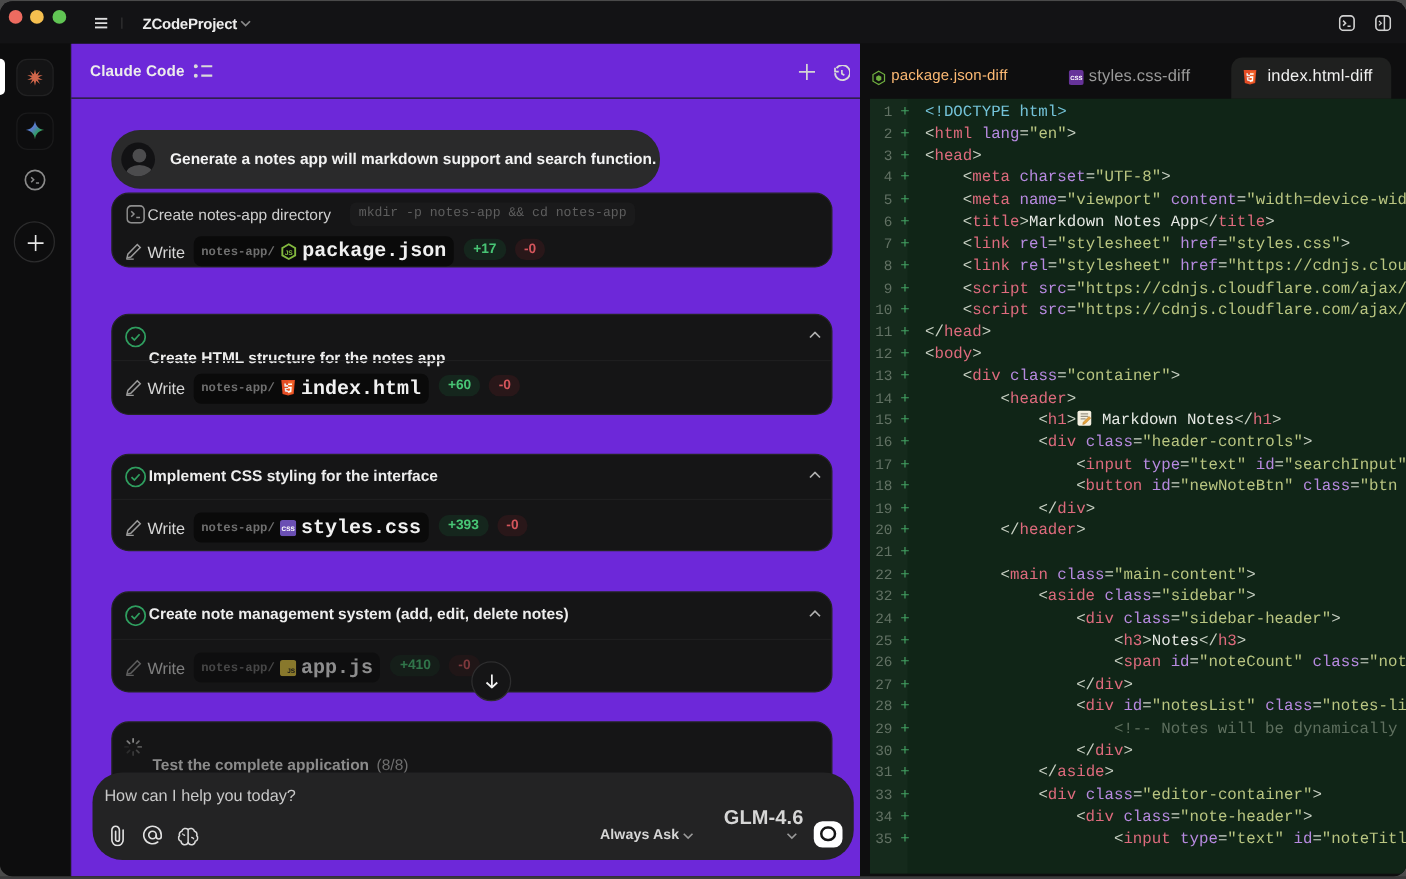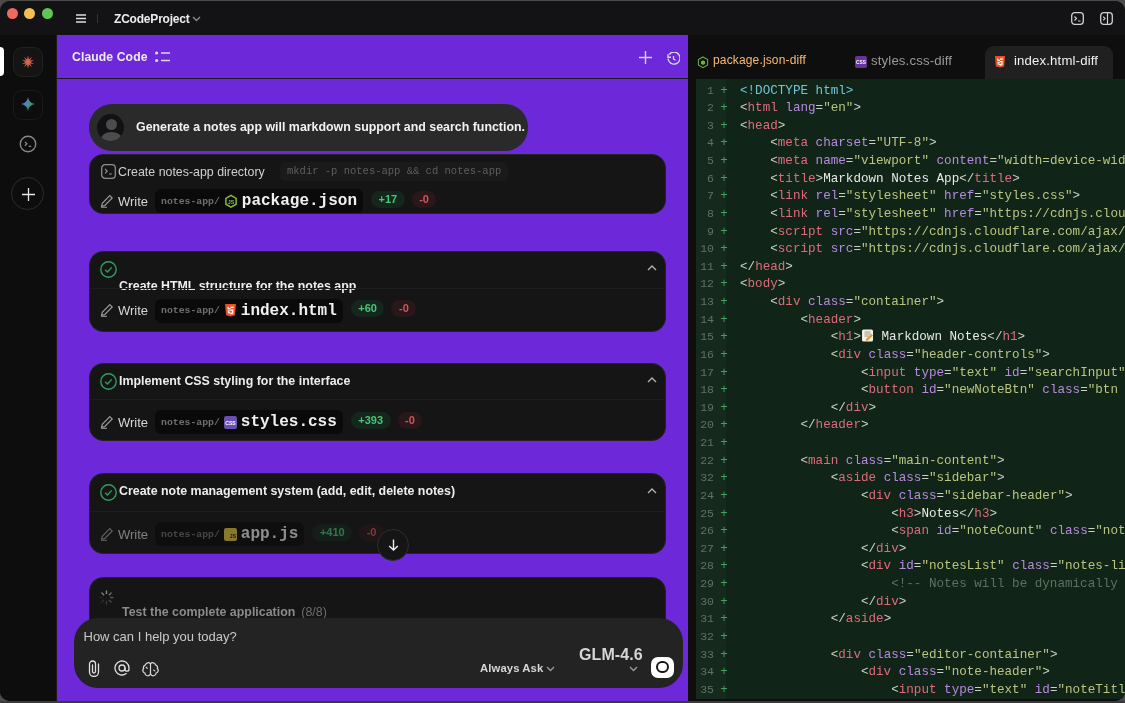--- a/index.html
+++ b/index.html
@@ -344,19 +344,18 @@
       <div class="ln"><span class="n">22</span><span class="pl">+</span><span class="cd">        <span class="p">&lt;</span><span class="t">main</span> <span class="a">class</span><span class="p">=</span><span class="s">"main-content"</span><span class="p">&gt;</span></span></div>
       <div class="ln"><span class="n">32</span><span class="pl">+</span><span class="cd">            <span class="p">&lt;</span><span class="t">aside</span> <span class="a">class</span><span class="p">=</span><span class="s">"sidebar"</span><span class="p">&gt;</span></span></div>
       <div class="ln"><span class="n">24</span><span class="pl">+</span><span class="cd">                <span class="p">&lt;</span><span class="t">div</span> <span class="a">class</span><span class="p">=</span><span class="s">"sidebar-header"</span><span class="p">&gt;</span></span></div>
       <div class="ln"><span class="n">25</span><span class="pl">+</span><span class="cd">                    <span class="p">&lt;</span><span class="t">h3</span><span class="p">&gt;</span><span class="w">Notes</span><span class="p">&lt;/</span><span class="t">h3</span><span class="p">&gt;</span></span></div>
       <div class="ln"><span class="n">26</span><span class="pl">+</span><span class="cd">                    <span class="p">&lt;</span><span class="t">span</span> <span class="a">id</span><span class="p">=</span><span class="s">"noteCount"</span> <span class="a">class</span><span class="p">=</span><span class="s">"note-count"</span></span></div>
       <div class="ln"><span class="n">27</span><span class="pl">+</span><span class="cd">                <span class="p">&lt;/</span><span class="t">div</span><span class="p">&gt;</span></span></div>
       <div class="ln"><span class="n">28</span><span class="pl">+</span><span class="cd">                <span class="p">&lt;</span><span class="t">div</span> <span class="a">id</span><span class="p">=</span><span class="s">"notesList"</span> <span class="a">class</span><span class="p">=</span><span class="s">"notes-list"</span></span></div>
       <div class="ln"><span class="n">29</span><span class="pl">+</span><span class="cd">                    <span class="cm">&lt;!-- Notes will be dynamically added here --&gt;</span></span></div>
       <div class="ln"><span class="n">30</span><span class="pl">+</span><span class="cd">                <span class="p">&lt;/</span><span class="t">div</span><span class="p">&gt;</span></span></div>
       <div class="ln"><span class="n">31</span><span class="pl">+</span><span class="cd">            <span class="p">&lt;/</span><span class="t">aside</span><span class="p">&gt;</span></span></div>
-      <div class="ln"><span class="n">32</span><span class="pl">+</span><span class="cd"></span></div>
       <div class="ln"><span class="n">33</span><span class="pl">+</span><span class="cd">            <span class="p">&lt;</span><span class="t">div</span> <span class="a">class</span><span class="p">=</span><span class="s">"editor-container"</span><span class="p">&gt;</span></span></div>
       <div class="ln"><span class="n">34</span><span class="pl">+</span><span class="cd">                <span class="p">&lt;</span><span class="t">div</span> <span class="a">class</span><span class="p">=</span><span class="s">"note-header"</span><span class="p">&gt;</span></span></div>
       <div class="ln"><span class="n">35</span><span class="pl">+</span><span class="cd">                    <span class="p">&lt;</span><span class="t">input</span> <span class="a">type</span><span class="p">=</span><span class="s">"text"</span> <span class="a">id</span><span class="p">=</span><span class="s">"noteTitle"</span> </span></div>
     </div>
   </div>
 </div>
 
 </body></html>

